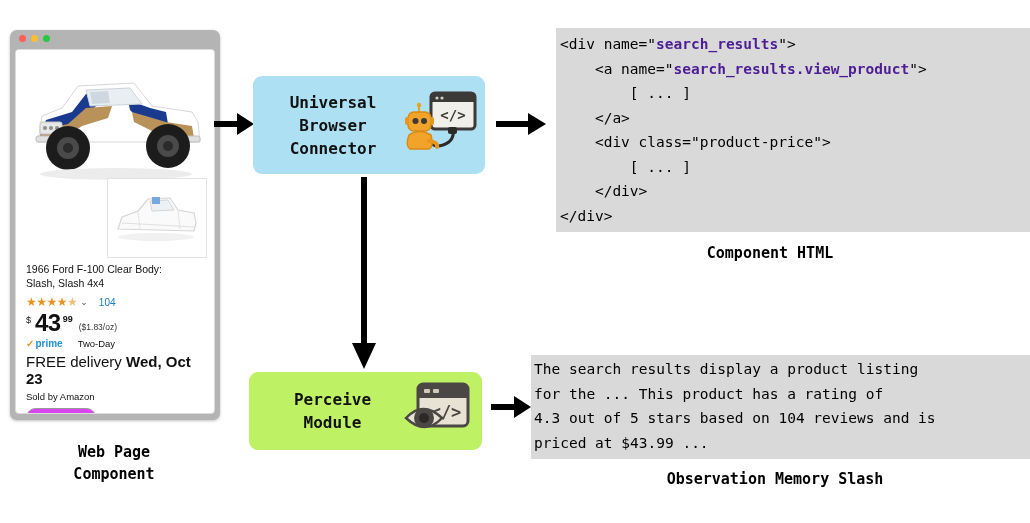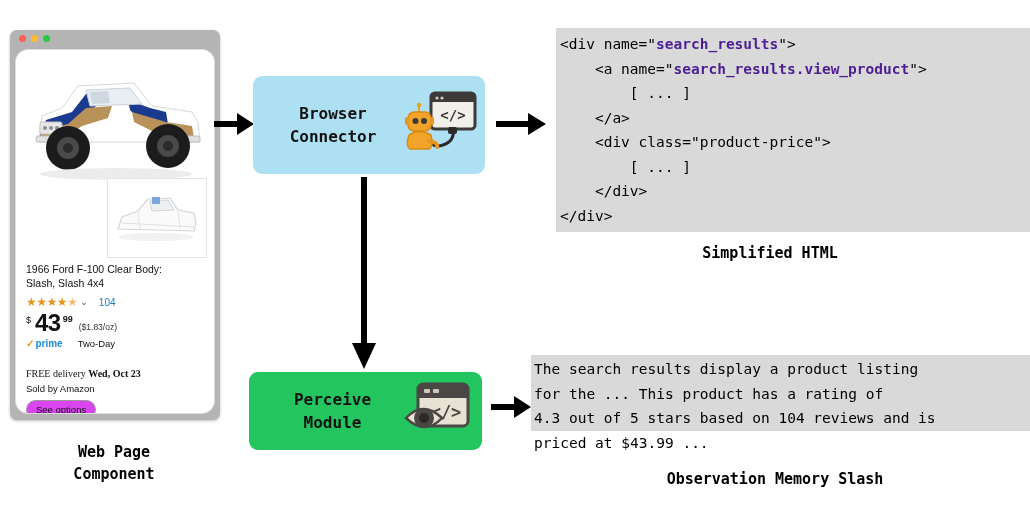--- a/index.html
+++ b/index.html
@@ -15,21 +15,21 @@
     background:#b4b4b4;border-radius:7px;padding:0;box-sizing:border-box;
     box-shadow:0 1px 3px rgba(0,0,0,.25);
   }
   .win-bar{height:17px;display:flex;align-items:center;gap:5px;padding-left:9px;}
   .dot{width:7px;height:7px;border-radius:50%;}
   .dot.red{background:#ff5f57;}
   .dot.yellow{background:#febc2e;}
   .dot.green{background:#28c840;}
   .win-body{
     position:absolute;left:5px;top:19px;right:5px;bottom:6px;
-    background:#ffffff;border:1px solid #dcdcdc;border-radius:13px;overflow:hidden;
+    background:#ffffff;border:1px solid #dcdcdc;border-radius:4px;overflow:hidden;
   }
 
   
   .hero{position:relative;height:152px;background:#ffffff;}
   .hero svg{position:absolute;left:0;top:0;}
   .thumb{
     position:absolute;left:91px;top:128px;width:98px;height:78px;
     border:1px solid #e3e3e3;background:#fff;
   }
   .thumb svg{position:absolute;left:0;top:0;}
@@ -43,21 +43,21 @@
   .revcount{font-size:10px;color:#1a7fbd;margin-left:8px;}
   .price-row{display:flex;align-items:flex-end;gap:4px;margin-top:5px;}
   .cur{font-size:9px;color:#111;position:relative;top:-8px;}
   .whole{font-size:24px;font-weight:bold;color:#111;line-height:20px;letter-spacing:-0.5px;}
   .frac{font-size:9px;font-weight:bold;color:#111;position:relative;top:-9px;left:-2px;}
   .unit{font-size:8.5px;color:#333;position:relative;top:-1px;}
   .prime-row{margin-top:5px;font-size:9.5px;color:#111;display:flex;align-items:center;gap:1px;}
   .pcheck{color:#e8921f;font-weight:bold;font-size:10px;}
   .pword{color:#1f8fd6;font-weight:bold;font-size:10px;}
   .twoday{margin-left:14px;}
-  .deliv{margin-top:19px;font-size:10px;color:#111;font-family:Liberation Serif, serif;}
+  .deliv{margin-top:4px;font-size:15px;color:#111;}
   .deliv b{font-weight:bold;}
   .sold{margin-top:4px;font-size:9.5px;color:#111;}
   .see-opt{
     margin-top:6px;display:inline-block;border:1px solid #999;border-radius:11px;
     padding:3px 9px;font-size:9.5px;color:#111;background:#d946ef;
   }
 
   
   .caption{
     position:absolute;font-family:"DejaVu Sans Mono",monospace;font-weight:bold;
@@ -66,36 +66,36 @@
   .cap-webpage{left:0;top:441px;width:228px;}
   .cap-simple{left:560px;top:242px;width:420px;}
   .cap-obs{left:540px;top:468px;width:470px;}
 
   
   .modbox{
     position:absolute;border-radius:9px;display:flex;align-items:center;
     justify-content:space-between;box-sizing:border-box;
   }
   .mod-ubc{left:253px;top:76px;width:232px;height:98px;background:#ace0f2;padding:0 8px 0 12px;}
-  .mod-pm{left:249px;top:372px;width:233px;height:78px;background:#22c55e;padding:0 8px 0 14px;}
+  .mod-pm{left:249px;top:372px;width:233px;height:78px;background:#bef264;padding:0 8px 0 14px;}
   .modlabel{
     font-family:"DejaVu Sans Mono",monospace;font-weight:bold;font-size:16px;
     color:#111;line-height:23px;text-align:center;flex:1;letter-spacing:0px;
   }
   .modicon{width:76px;height:76px;flex:0 0 76px;position:relative;}
   .mod-pm .modicon{width:72px;height:66px;flex:0 0 72px;}
 
   
   .panel{
     position:absolute;background:#d9d9d9;
     font-family:"DejaVu Sans Mono",monospace;font-size:14.5px;color:#000;
     white-space:pre;line-height:24.5px;box-sizing:border-box;
   }
   .panel-html{left:556px;top:28px;width:474px;height:204px;padding:4px 0 0 4px;}
-  .panel-obs{left:531px;top:355px;width:499px;height:76px;padding:2px 0 0 3px;}
+  .panel-obs{left:531px;top:355px;width:499px;height:104px;padding:2px 0 0 3px;}
   .attr{color:#4c1d95;font-weight:bold;}
 
   
   .arrow{position:absolute;}
 </style>
 </head>
 <body>
 
 <div class="stage">
 
@@ -195,20 +195,21 @@
     <div>Component</div>
   </div>
 
   <svg class="arrow" style="left:212px;top:108px;" width="44" height="32">
     <line x1="2" y1="16" x2="27" y2="16" stroke="#000" stroke-width="6"></line>
     <polygon points="25,5 42,16 25,27" fill="#000"></polygon>
   </svg>
 
   <div class="modbox mod-ubc">
     <div class="modlabel">
+      <div>Universal</div>
       <div>Browser</div>
       <div>Connector</div>
     </div>
     <div class="modicon">
       <svg width="76" height="76" viewBox="0 0 76 76">
 
         <rect x="30" y="6" width="44" height="36" rx="4" fill="#f0efe9" stroke="#3c3a39" stroke-width="3"></rect>
         <path d="M30 10 a4 4 0 0 1 4 -4 h36 a4 4 0 0 1 4 4 v5 h-44 z" fill="#3c3a39"></path>
         <circle cx="36" cy="11" r="1.6" fill="#cfcdc7"></circle>
         <circle cx="41" cy="11" r="1.6" fill="#cfcdc7"></circle>
@@ -242,21 +243,21 @@
 
   <div class="panel panel-html"><span>&lt;div name=<span style="color:#000">"</span><span class="attr">search_results</span><span style="color:#000">"</span>&gt;</span>
 <span>    &lt;a name="<span class="attr">search_results.view_product</span>"&gt;</span>
 <span>        [ ... ]</span>
 <span>    &lt;/a&gt;</span>
 <span>    &lt;div class="product-price"&gt;</span>
 <span>        [ ... ]</span>
 <span>    &lt;/div&gt;</span>
 <span>&lt;/div&gt;</span></div>
 
-  <div class="caption cap-simple">Simplified HTML</div>
+  <div class="caption cap-simple">Component HTML</div>
 
   <div class="modbox mod-pm">
     <div class="modlabel">
       <div>Perceive</div>
       <div>Module</div>
     </div>
     <div class="modicon">
       <svg width="72" height="66" viewBox="0 0 72 66">
 
         <rect x="16" y="6" width="50" height="42" rx="5" fill="#e8e2d4" stroke="#4a4744" stroke-width="3"></rect>

